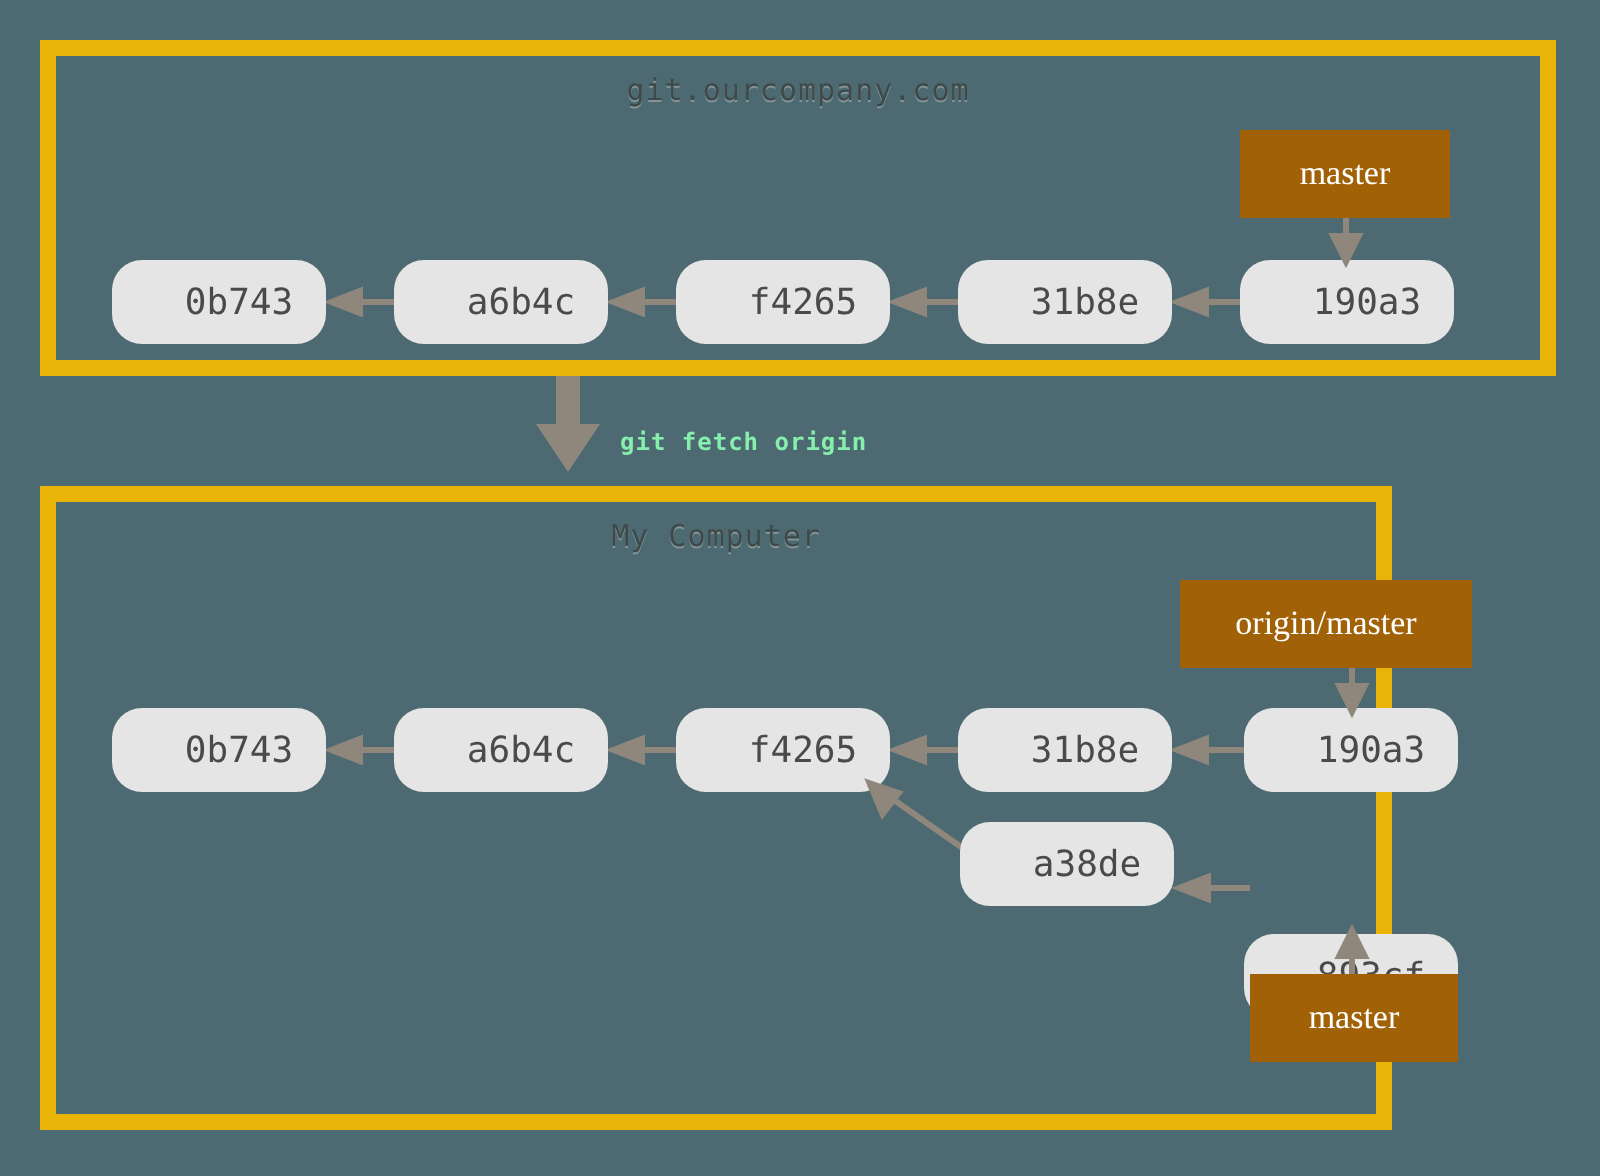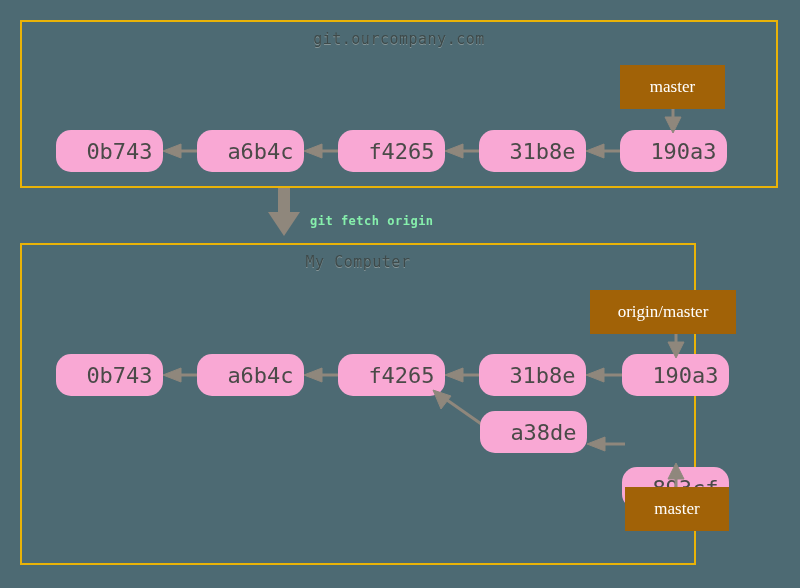--- a/index.html
+++ b/index.html
@@ -10,21 +10,21 @@
   body {
     width: 800px;
     height: 588px;
     position: relative;
     overflow: hidden;
     font-family: "DejaVu Sans Mono", "Liberation Mono", monospace;
   }
 
   .panel {
     position: absolute;
-    border: 2px solid #eab308;
+    border: 8px solid #eab308;
     box-sizing: border-box;
   }
   #panel-remote { left: 20px;  top: 20px;  width: 758px; height: 168px; }
   #panel-local  { left: 20px;  top: 243px; width: 676px; height: 322px; }
 
   .panel-title {
     position: absolute;
     width: 100%;
     text-align: center;
     top: 8px;
@@ -33,25 +33,25 @@
     letter-spacing: 0.5px;
     text-shadow: 0 1px 0 rgba(200,200,195,0.45);
   }
 
   
   .commit {
     position: absolute;
     width: 107px;
     height: 42px;
     border-radius: 15px;
-    background: #f9a8d4;
+    background: #e5e5e5;
     display: flex;
     align-items: center;
     justify-content: center;
-    font-size: 22px;
+    font-size: 18px;
     color: #4a4a48;
     box-sizing: border-box;
     padding-left: 20px;
   }
 
   
   .reflabel {
     position: absolute;
     background: #a16207;
     color: #ffffff;

